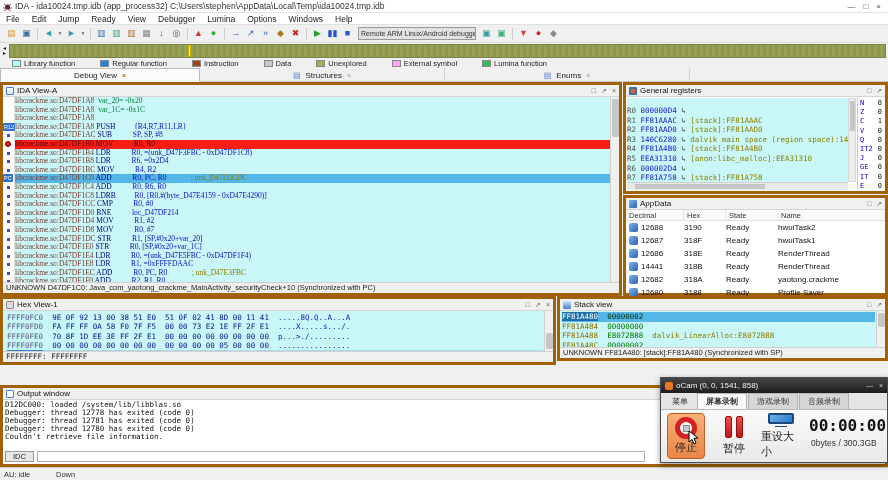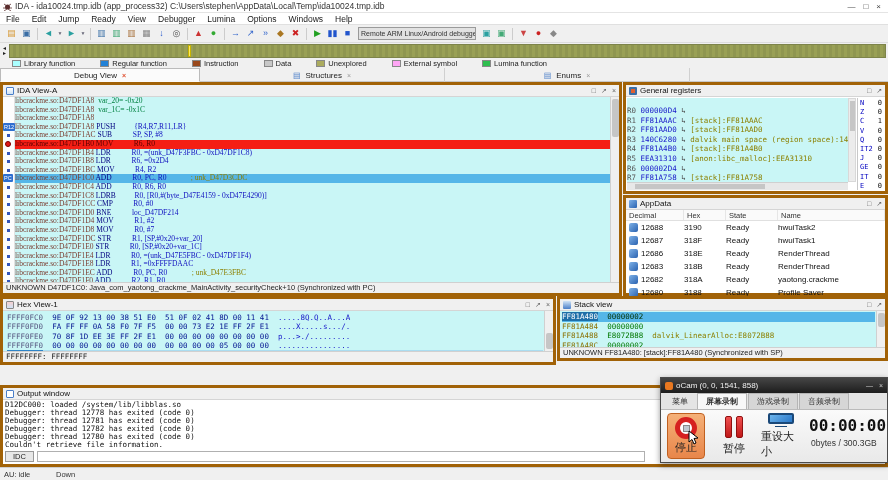--- a/index.html
+++ b/index.html
@@ -493,21 +493,21 @@
             <span class="thico"></span>
             <span class="">12686</span>
           </span>
           <span class="tc1">318E</span>
           <span class="tc2">Ready</span>
           <span class="tc3">RenderThread</span>
         </div>
         <div class="trow">
           <span class="tc0">
             <span class="thico"></span>
-            <span class="">12683</span>
+            <span class="">14441</span>
           </span>
           <span class="tc1">318B</span>
           <span class="tc2">Ready</span>
           <span class="tc3">RenderThread</span>
         </div>
         <div class="trow">
           <span class="tc0">
             <span class="thico"></span>
             <span class="">12682</span>
           </span>
@@ -580,21 +580,20 @@
       <span class="pbtns">
         <span>□</span>
         <span>↗</span>
         <span>×</span>
       </span>
     </div>
     <div id="outlines">
         <div class="oln">D12DC000: loaded /system/lib/libblas.so</div>
         <div class="oln">Debugger: thread 12778 has exited (code 0)</div>
         <div class="oln">Debugger: thread 12781 has exited (code 0)</div>
-        <div class="oln">Debugger: thread 12782 has exited (code 0)</div>
         <div class="oln">Debugger: thread 12780 has exited (code 0)</div>
         <div class="oln">Couldn't retrieve file information.</div>
       </div>
     <div id="idcrow">
       <button id="idcbtn">IDC</button>
       <input id="idcinput" value="" style="">
     </div>
   </div>
 
   <div id="statusbar">

